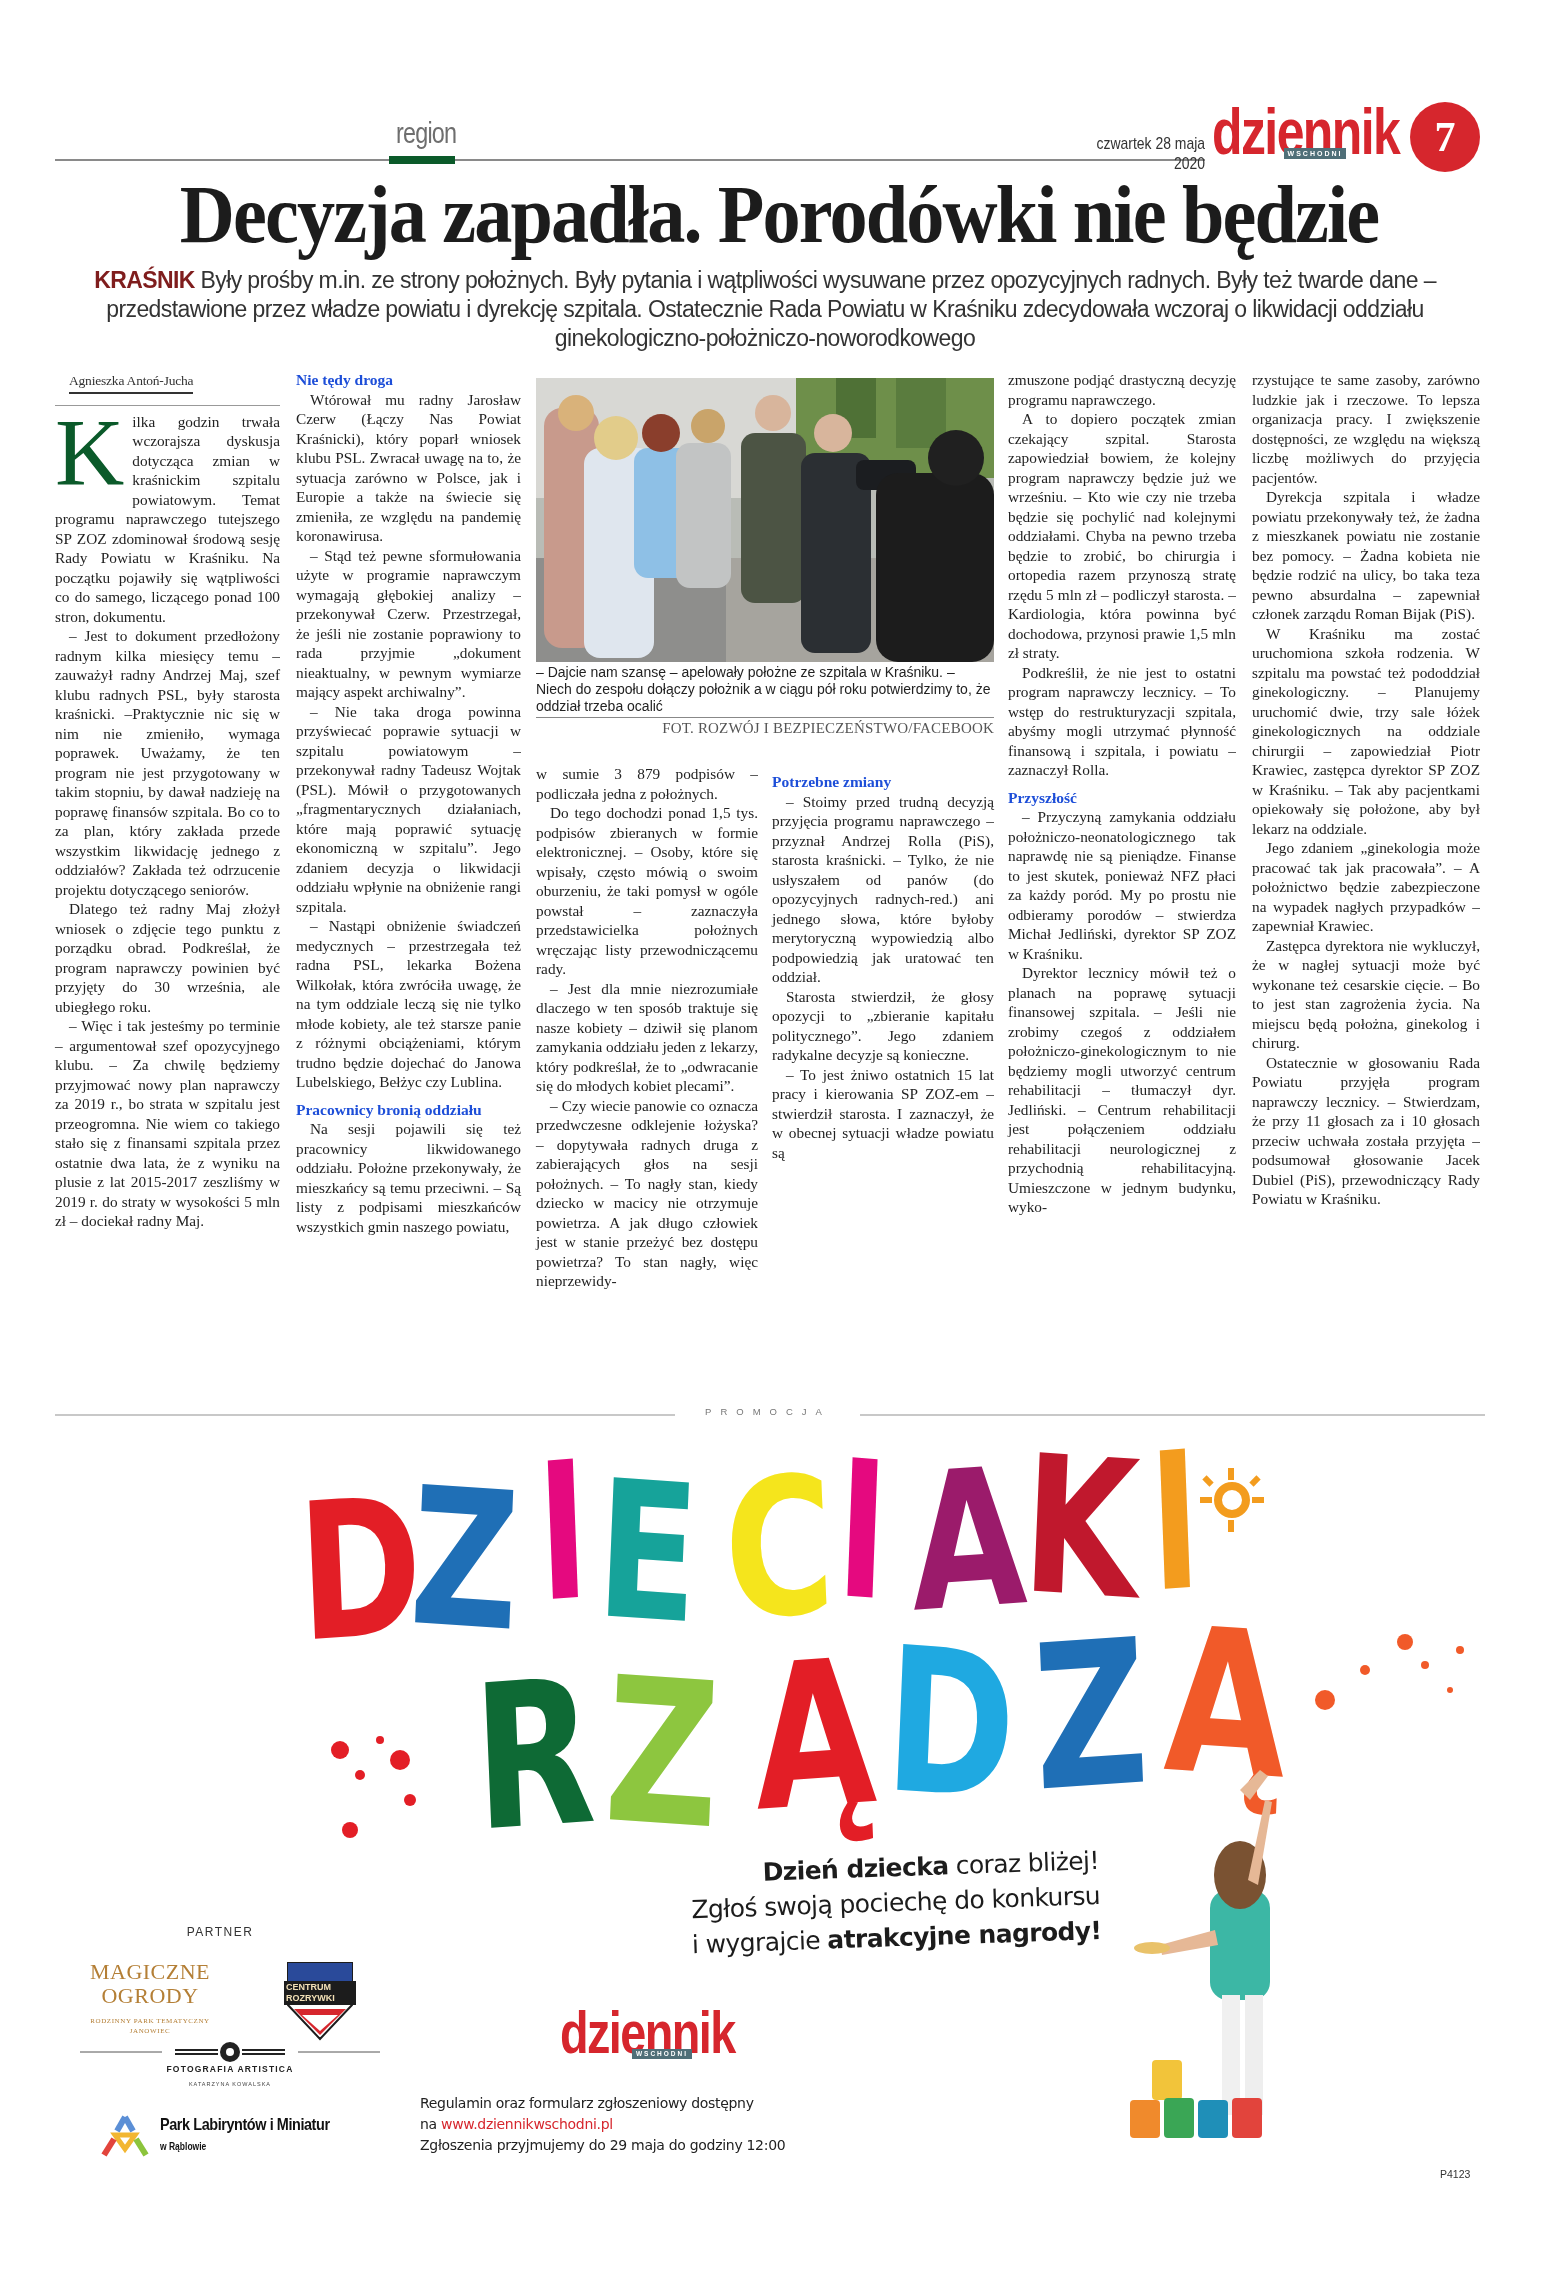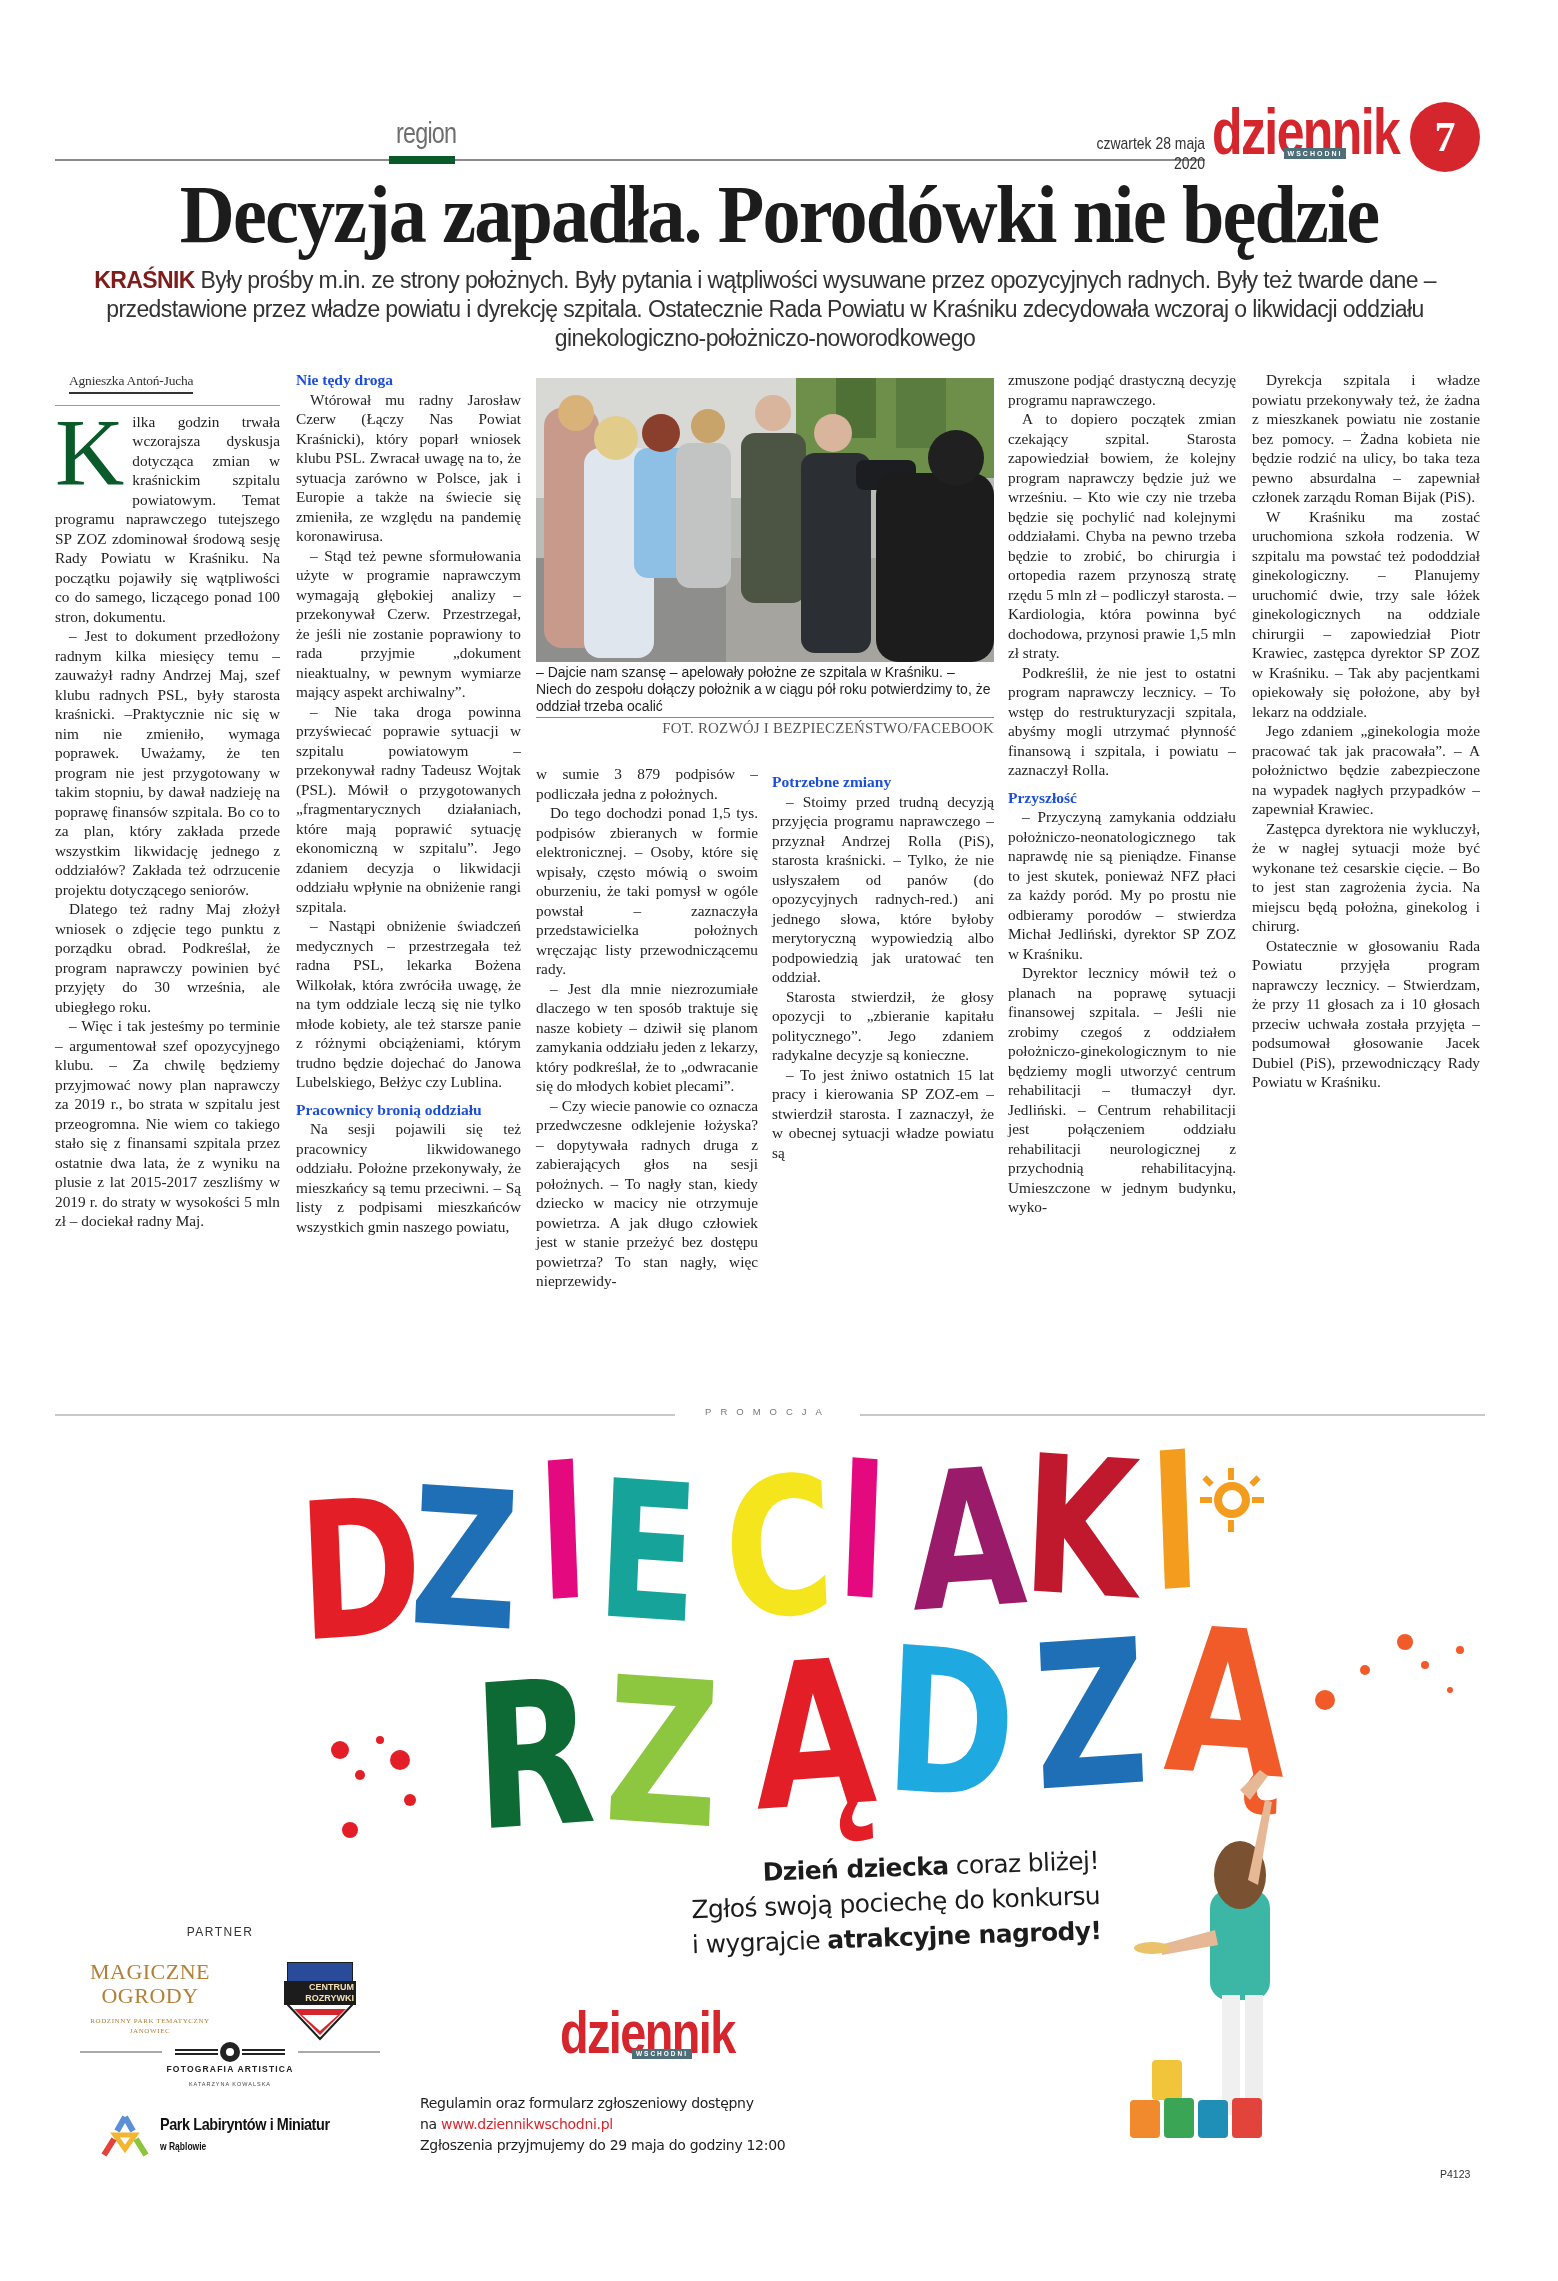--- a/index.html
+++ b/index.html
@@ -167,20 +167,21 @@
 <div class="col" id="col5">
   <p class="noindent">zmuszone podjąć drastyczną decyzję programu naprawczego.</p>
   <p>A to dopiero początek zmian czekający szpital. Starosta zapowiedział bowiem, że kolejny program naprawczy będzie już we wrześniu. – Kto wie czy nie trzeba będzie się pochylić nad kolejnymi oddziałami. Chyba na pewno trzeba będzie to zrobić, bo chirurgia i ortopedia razem przynoszą stratę rzędu 5 mln zł – podliczył starosta. – Kardiologia, która powinna być dochodowa, przynosi prawie 1,5 mln zł straty.</p>
   <p>Podkreślił, że nie jest to ostatni program naprawczy lecznicy. – To wstęp do restrukturyzacji szpitala, abyśmy mogli utrzymać płynność finansową i szpitala, i powiatu – zaznaczył Rolla.</p>
   <h3>Przyszłość</h3>
   <p>– Przyczyną zamykania oddziału położniczo-neonatologicznego tak naprawdę nie są pieniądze. Finanse to jest skutek, ponieważ NFZ płaci za każdy poród. My po prostu nie odbieramy porodów – stwierdza Michał Jedliński, dyrektor SP ZOZ w Kraśniku.</p>
   <p>Dyrektor lecznicy mówił też o planach na poprawę sytuacji finansowej szpitala. – Jeśli nie zrobimy czegoś z oddziałem położniczo-ginekologicznym to nie będziemy mogli utworzyć centrum rehabilitacji – tłumaczył dyr. Jedliński. – Centrum rehabilitacji jest połączeniem oddziału rehabilitacji neurologicznej z przychodnią rehabilitacyjną. Umieszczone w jednym budynku, wyko-</p>
 </div>
 
 <div class="col" id="col6">
+  <p class="noindent">rzystujące te same zasoby, zarówno ludzkie jak i rzeczowe. To lepsza organizacja pracy. I zwiększenie dostępności, ze względu na większą liczbę możliwych do przyjęcia pacjentów.</p>
   <p>Dyrekcja szpitala i władze powiatu przekonywały też, że żadna z mieszkanek powiatu nie zostanie bez pomocy. – Żadna kobieta nie będzie rodzić na ulicy, bo taka teza pewno absurdalna – zapewniał członek zarządu Roman Bijak (PiS).</p>
   <p>W Kraśniku ma zostać uruchomiona szkoła rodzenia. W szpitalu ma powstać też pododdział ginekologiczny. – Planujemy uruchomić dwie, trzy sale łóżek ginekologicznych na oddziale chirurgii – zapowiedział Piotr Krawiec, zastępca dyrektor SP ZOZ w Kraśniku. – Tak aby pacjentkami opiekowały się położone, aby był lekarz na oddziale.</p>
   <p>Jego zdaniem „ginekologia może pracować tak jak pracowała”. – A położnictwo będzie zabezpieczone na wypadek nagłych przypadków – zapewniał Krawiec.</p>
   <p>Zastępca dyrektora nie wykluczył, że w nagłej sytuacji może być wykonane też cesarskie cięcie. – Bo to jest stan zagrożenia życia. Na miejscu będą położna, ginekolog i chirurg.</p>
   <p>Ostatecznie w głosowaniu Rada Powiatu przyjęła program naprawczy lecznicy. – Stwierdzam, że przy 11 głosach za i 10 głosach przeciw uchwała została przyjęta – podsumował głosowanie Jacek Dubiel (PiS), przewodniczący Rady Powiatu w Kraśniku.</p>
 </div>
 
 <div class="abs" id="promo-line-l"></div>
 <div class="abs" id="promo-label">PROMOCJA</div>
 <div class="abs" id="promo-line-r"></div>
@@ -274,21 +275,21 @@
   <div class="m2" style="margin-top:0">JANOWIEC</div>
 </div>
 <div class="abs" id="centrum">
   <svg width="80" height="88" viewBox="0 0 80 88">
     <path d="M8 8 L72 8 L72 50 L40 84 L8 50 Z" fill="#ffffff" stroke="#1c1c1c" stroke-width="2"></path>
     <rect x="8" y="8" width="64" height="18" fill="#2a4a9a"></rect>
     <rect x="4" y="26" width="72" height="24" fill="#1c1c1c"></rect>
     <path d="M14 54 L66 54 L40 80 Z" fill="#d6262d"></path>
     <path d="M22 60 L58 60 L40 76 Z" fill="#ffffff"></path>
   </svg>
-  <div style="position:absolute;left:6px;top:27px;width:68px;text-align:right;font-family:'Liberation Sans',sans-serif;font-weight:bold;font-size:9px;line-height:11px;color:#f2e0b6;">
+  <div style="position:absolute;left:6px;top:27px;width:68px;text-align:left;font-family:'Liberation Sans',sans-serif;font-weight:bold;font-size:9px;line-height:11px;color:#f2e0b6;">
     <div>CENTRUM</div>
     <div>ROZRYWKI</div>
   </div>
 </div>
 <div class="abs" id="foto">
   <svg style="position:absolute;left:0;top:0" width="300" height="24">
     <line x1="0" y1="12" x2="82" y2="12" stroke="#555" stroke-width="1"></line>
     <line x1="95" y1="10" x2="138" y2="10" stroke="#222" stroke-width="2"></line>
     <line x1="95" y1="14" x2="138" y2="14" stroke="#222" stroke-width="2"></line>
     <circle cx="150" cy="12" r="10" fill="#222"></circle>

